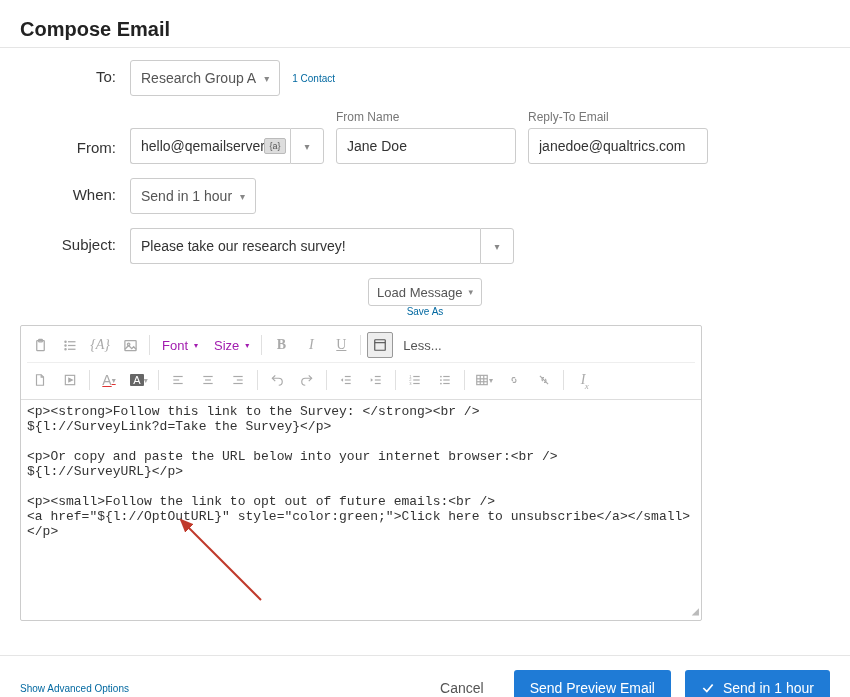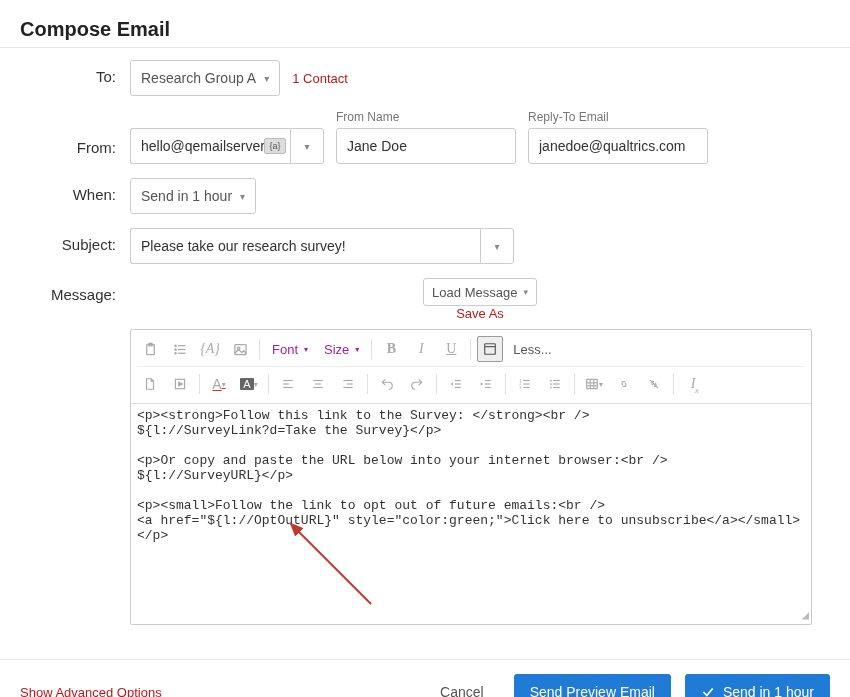--- a/index.html
+++ b/index.html
@@ -69,22 +69,22 @@
   .select-like {
     cursor: pointer;
     gap: 8px;
   }
   .select-like .caret {
     margin-left: auto;
     color: #888;
     font-size: 10px;
   }
   .link {
-    color: #b91c1c;
-    font-size: 13px;
+    color: #0369a1;
+    font-size: 10px;
     cursor: pointer;
   }
   .from-address-wrap {
     display: flex;
   }
   .from-address-wrap .input {
     border-right: none;
     border-radius: 3px 0 0 3px;
     width: 160px;
     padding-right: 20px;
@@ -329,21 +329,20 @@
       <div class="subject-wrap">
         <input class="input" value="Please take our research survey!" style="">
         <div class="dd-btn">
           <span>▾</span>
         </div>
       </div>
     </div>
   </div>
 
   <div class="row message-row">
-    <div class="row-label">Message:</div>
     <div class="row-content">
       <div class="msg-top">
         <div class="load-msg">
           <span>Load Message</span>
           <span style="font-size:9px;color:#888;">▾</span>
         </div>
         <span class="link">Save As</span>
       </div>
 
       <div class="editor">

